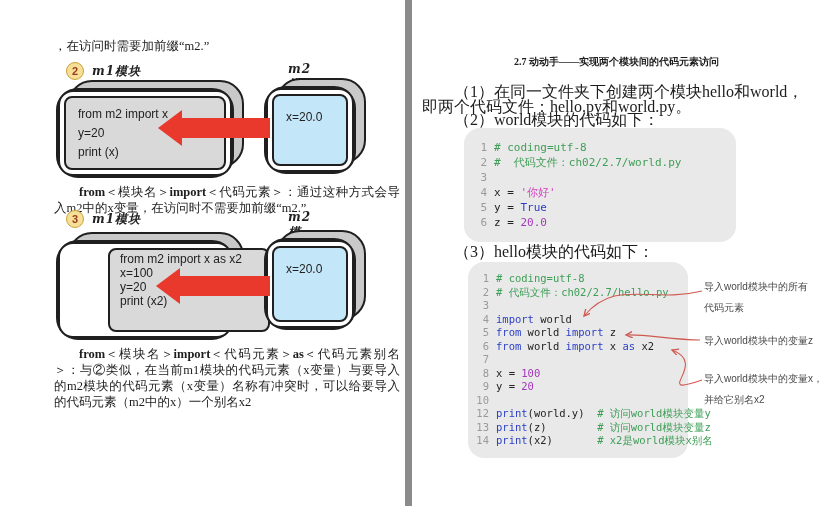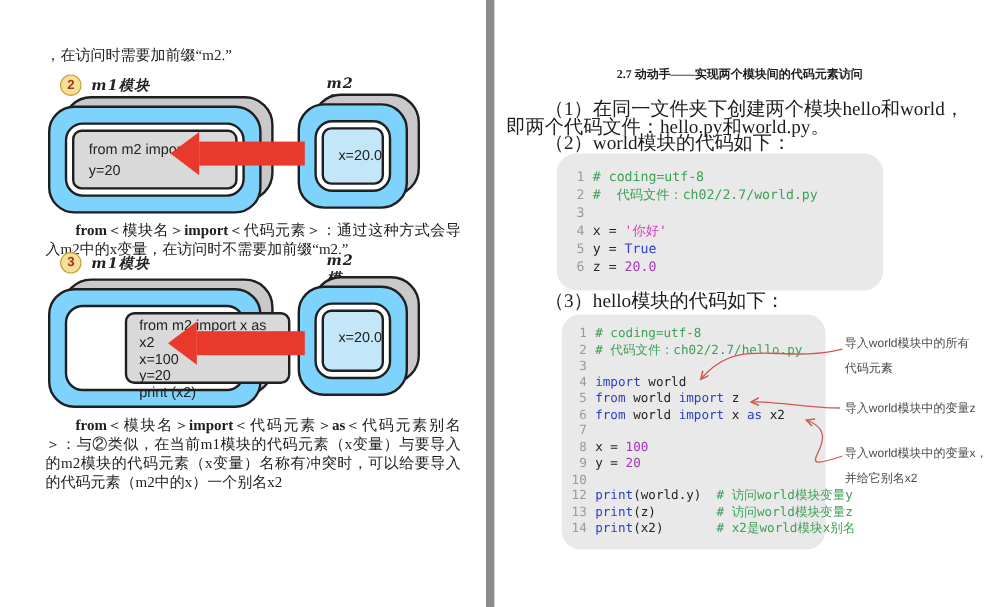--- a/index.html
+++ b/index.html
@@ -1,33 +1,33 @@
 <!DOCTYPE html>
 <html><head>
 <meta charset="utf-8">
 <style>
   html,body{margin:0;padding:0;background:#fff;}
   .canvas{position:relative;width:821px;height:506px;background:#ffffff;overflow:hidden;
           font-family:"Liberation Serif",serif;color:#1d1d1d;}
   .divider{position:absolute;left:405px;top:0;width:7px;height:506px;background:#8b8b8b;}
 
   
-  .lpage{position:absolute;left:0;top:0;width:405px;height:506px;}
+  .lpage{position:absolute;left:16px;top:0;width:405px;height:506px;}
   .intro{position:absolute;left:38px;top:38px;font-size:12.5px;}
   .steprow{position:absolute;left:50px;display:flex;align-items:center;gap:8px;}
   .badge{width:16px;height:16px;border-radius:50%;background:#f6df96;border:1px solid #c9a23c;
          color:#9c3a20;font:bold 11px/16px "Liberation Sans",sans-serif;text-align:center;}
   .modlabel{font:italic bold 12px "DejaVu Serif",serif;color:#222;letter-spacing:1px;}
   .modlabel.right{position:absolute;left:222px;top:0;}
   .diagram{position:absolute;left:40px;width:314px;}
   .modbox{position:absolute;}
   .mod-back{position:absolute;left:12px;top:0;right:0;bottom:10px;background:#c9c9c9;
             border:2px solid #1f1f1f;border-radius:24px;}
-  .mod-main{position:absolute;left:0;top:8px;right:10px;bottom:0;background:#7dd3fc;
-            border:2px solid #1f1f1f;border-radius:22px;padding:12px;box-sizing:border-box;}
+  .mod-main{position:absolute;left:0;top:8px;right:10px;bottom:0;background:#e5e5e5;
+            border:2px solid #1f1f1f;border-radius:22px;padding:0;box-sizing:border-box;}
   .mod-ring{width:100%;height:100%;border:2px solid #1f1f1f;border-radius:15px;background:#fff;
             padding:4px;box-sizing:border-box;}
   .mod-panel{width:100%;height:100%;border:2px solid #1f1f1f;border-radius:8px;box-sizing:border-box;
              display:flex;flex-direction:column;justify-content:space-evenly;
              font:12px "Liberation Sans",sans-serif;color:#222;padding:4px 12px;}
   .mod-panel.gray{background:#d9d9d9;}
   .mod-panel.blue{background:#c3e7f8;justify-content:flex-start;padding-top:14px;}
   .bigarrow{position:absolute;display:flex;align-items:center;z-index:5;}
   .ba-head{width:0;height:0;border-top:18px solid transparent;border-bottom:18px solid transparent;
            border-right:24px solid #e8392c;}
@@ -69,20 +69,21 @@
     </div>
 
     <div class="diagram" style="top:78px;height:104px;">
       <div class="modbox" style="left:0;top:2px;width:188px;height:98px;">
         <div class="mod-back"></div>
         <div class="mod-main">
           <div class="mod-ring">
             <div class="mod-panel gray">
                 <div class="dcl">from m2 import x</div>
                 <div class="dcl">y=20</div>
+                <div class="dcl">print (x)</div>
               </div>
           </div>
         </div>
       </div>
       <div class="modbox" style="left:208px;top:0;width:102px;height:96px;">
         <div class="mod-back"></div>
         <div class="mod-main">
           <div class="mod-ring">
             <div class="mod-panel blue">
               <span>x=20.0</span>

